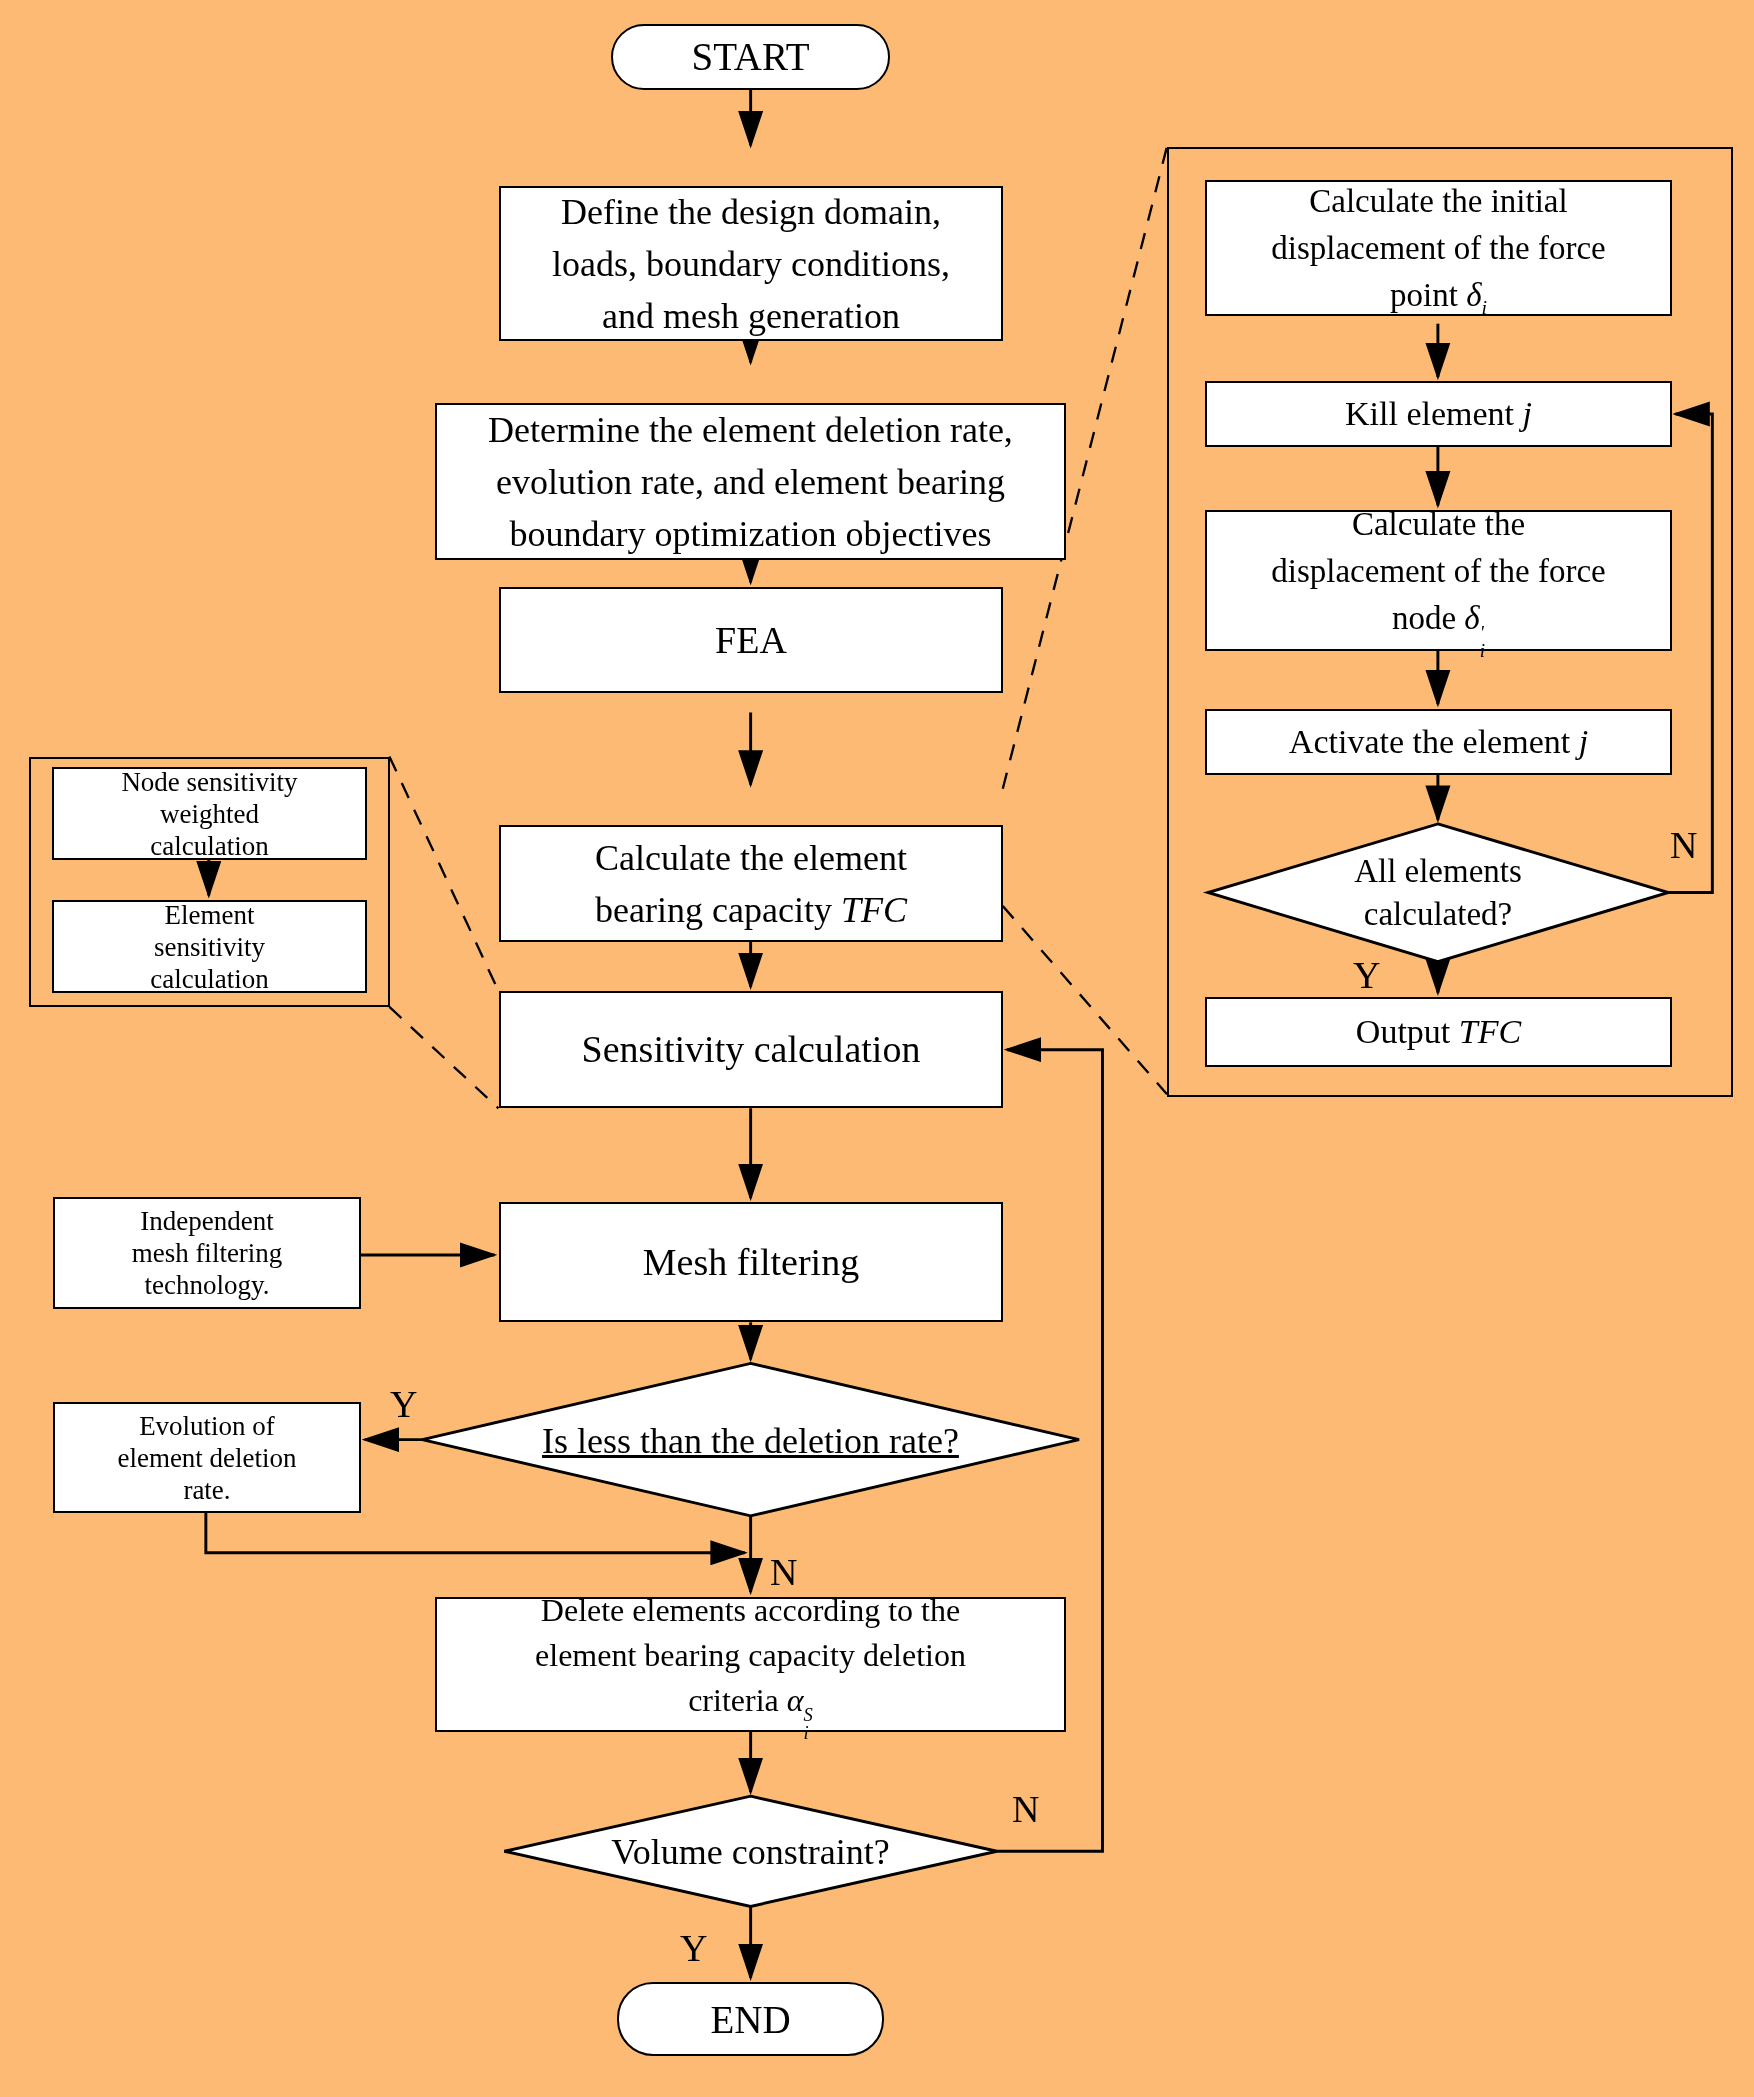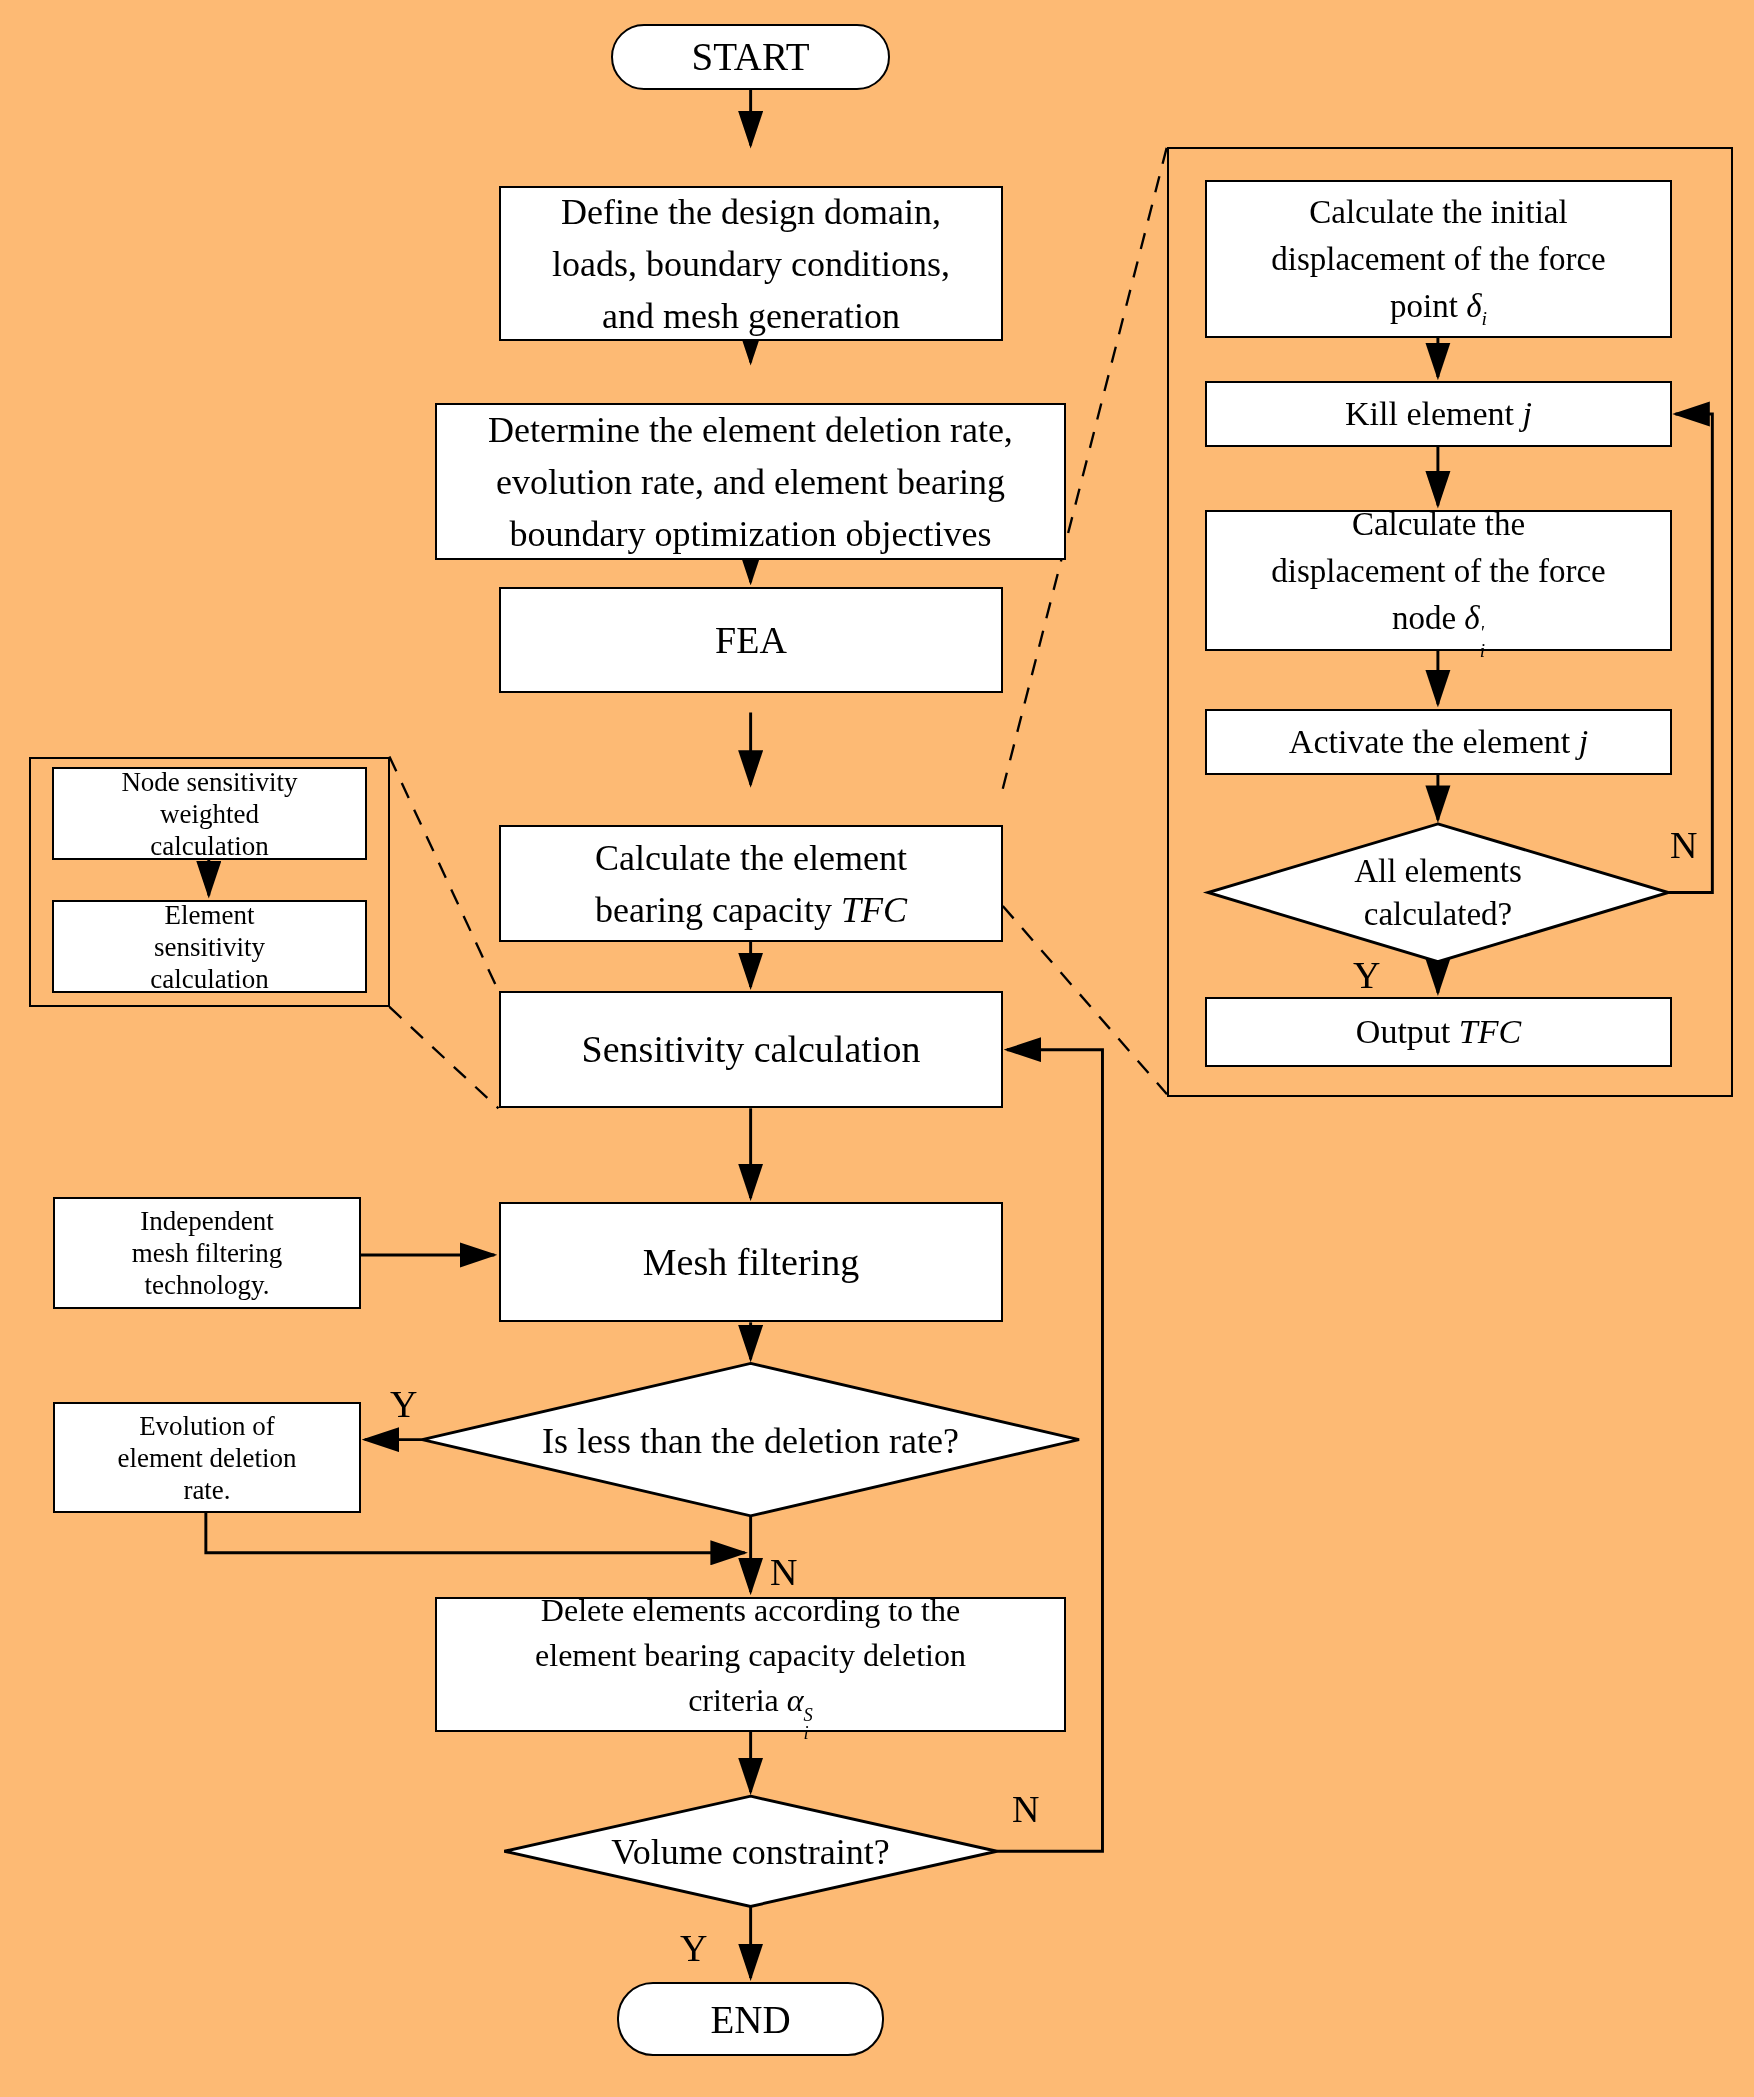--- a/index.html
+++ b/index.html
@@ -141,21 +141,21 @@
   </div>
 
   <div class="box f-one" style="left:499px;top:991px;width:504px;height:117px;">
     <span>Sensitivity calculation</span>
   </div>
 
   <div class="box f-one" style="left:499px;top:1202px;width:504px;height:120px;">
     <span>Mesh filtering</span>
   </div>
 
-  <div class="dtext f-diam" style="left:457px;top:1408px;width:587px;height:65px;">
+  <div class="dtext f-diam" style="left:457px;top:1408px;width:587px;height:65px;text-decoration:underline;">
     <span class="rowline">Is less than the deletion rate?</span>
   </div>
 
   <div class="box f-tight" style="left:435px;top:1597px;width:631px;height:135px;">
     <span class="rowline">Delete elements according to the</span>
     <span class="rowline">element bearing capacity deletion</span>
     <span class="rowline"><span>criteria </span><span class="it">α</span><span class="stk">
           <span>S</span>
           <span>i</span>
         </span></span>
@@ -190,21 +190,21 @@
   </div>
 
   <div class="box f-left" style="left:53px;top:1402px;width:308px;height:111px;">
     <span class="rowline">Evolution of</span>
     <span class="rowline">element deletion</span>
     <span class="rowline">rate.</span>
   </div>
 
   <div class="container" style="left:1167px;top:147px;width:566px;height:950px;"></div>
 
-  <div class="box f-right" style="left:1205px;top:180px;width:467px;height:158px;">
+  <div class="box f-right" style="left:1205px;top:180px;width:467px;height:136px;">
     <span class="rowline">Calculate the initial</span>
     <span class="rowline">displacement of the force</span>
     <span class="rowline"><span>point </span><span class="it">δ</span><span class="sb">i</span></span>
   </div>
 
   <div class="box f-rone" style="left:1205px;top:381px;width:467px;height:66px;">
     <span class="rowline"><span>Kill element </span><span class="it">j</span></span>
   </div>
 
   <div class="box f-right" style="left:1205px;top:510px;width:467px;height:141px;">

